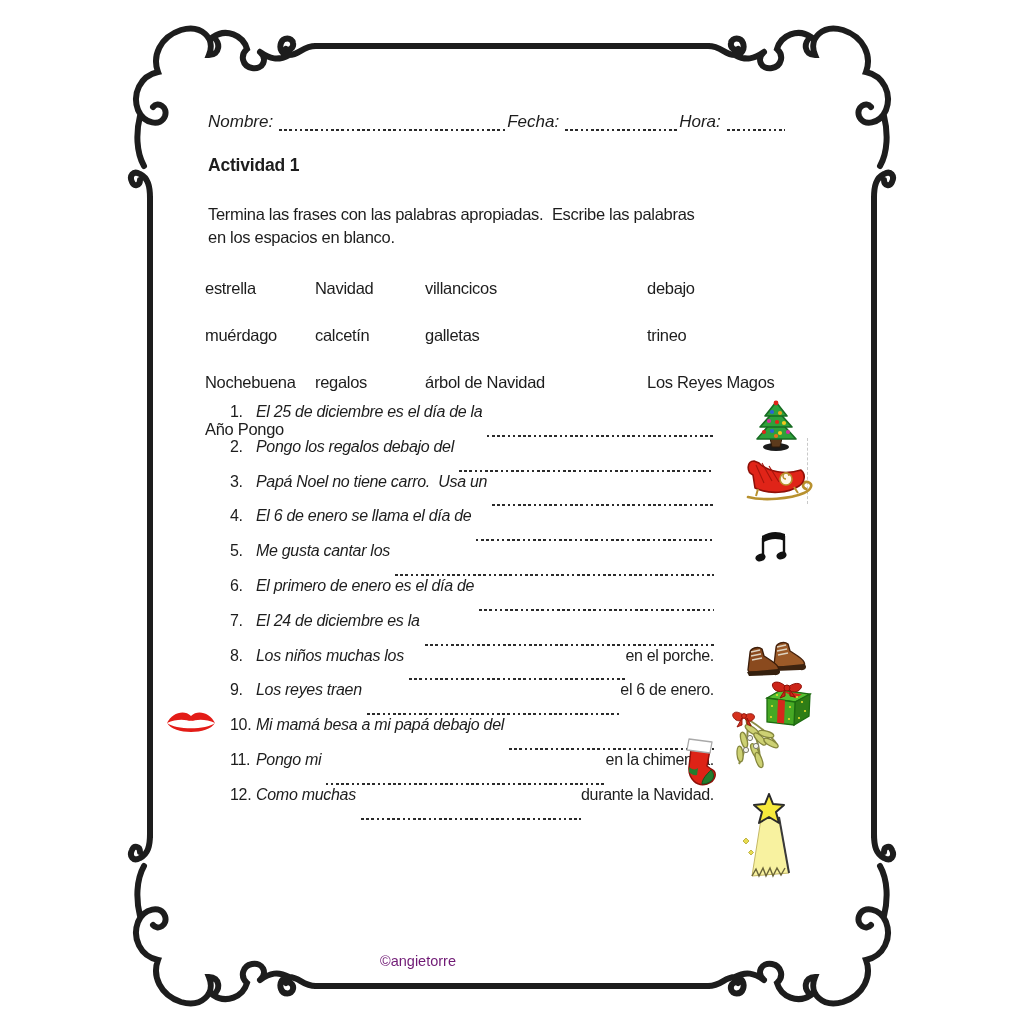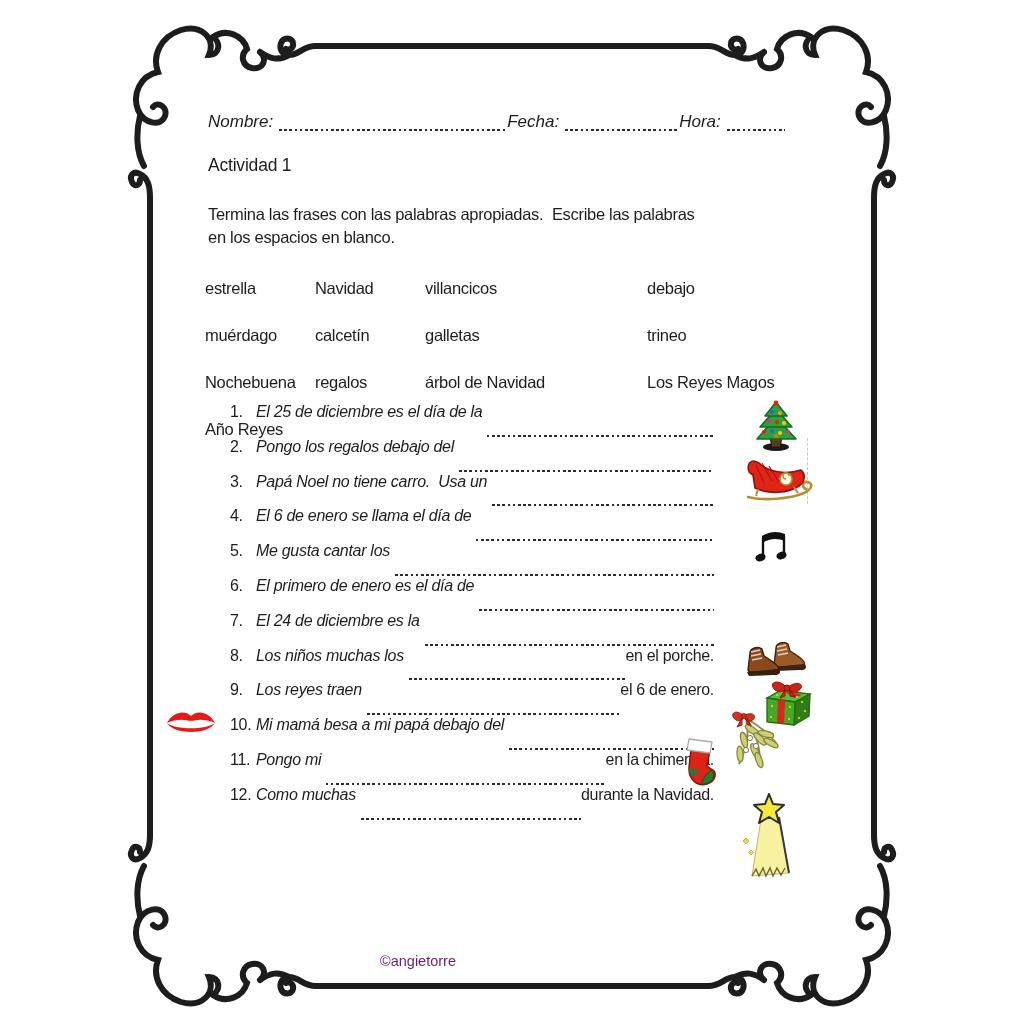--- a/index.html
+++ b/index.html
@@ -13,21 +13,21 @@
   
   .hdr{position:absolute;left:208px;top:112px;width:596px;display:flex;align-items:flex-end;font-size:17px;font-style:italic;}
   .hdr .lbl{white-space:nowrap;}
   .blank{
     height:16px;align-self:flex-end;
     background:repeating-linear-gradient(90deg,#2b2b2b 0 2.6px,transparent 2.6px 5.2px) bottom/100% 2px no-repeat;
   }
   .hdr .b1{width:226px;margin:0 2px 1px 6px;}
   .hdr .b2{width:112px;margin:0 2px 1px 6px;}
   .hdr .b3{width:58px;margin:0 2px 1px 6px;}
-  .title{position:absolute;left:208px;top:155px;font-size:17.5px;font-weight:normal;letter-spacing:-0.2px;}
+  .title{position:absolute;left:208px;top:155px;font-size:17.5px;font-weight:bold;letter-spacing:-0.2px;}
   .instr{position:absolute;left:208px;top:203px;font-size:16.5px;line-height:23px;letter-spacing:-0.3px;}
   
   .bank{position:absolute;left:205px;top:277px;display:flex;font-size:16.5px;line-height:23px;letter-spacing:-0.3px;}
   .bank .col{display:flex;flex-direction:column;gap:24px;}
   .bank .c0{width:110px;}
   .bank .c1{width:110px;}
   .bank .c2{width:222px;}
   .bank .c3{width:175px;}
   
   .qlist{position:absolute;left:230px;top:402px;width:484px;}
@@ -81,21 +81,21 @@
   <div class="instr">
     <div class="keepsp">Termina las frases con las palabras apropiadas.  Escribe las palabras</div>
     <div class="keepsp">en los espacios en blanco.</div>
   </div>
 
   <div class="bank">
     <div class="col c0">
       <span>estrella</span>
       <span>muérdago</span>
       <span>Nochebuena</span>
-      <span>Año Reyes</span>
+      <span>Año Pongo</span>
     </div>
     <div class="col c1">
       <span>Navidad</span>
       <span>calcetín</span>
       <span>regalos</span>
     </div>
     <div class="col c2">
       <span>villancicos</span>
       <span>galletas</span>
       <span>árbol de Navidad</span>

